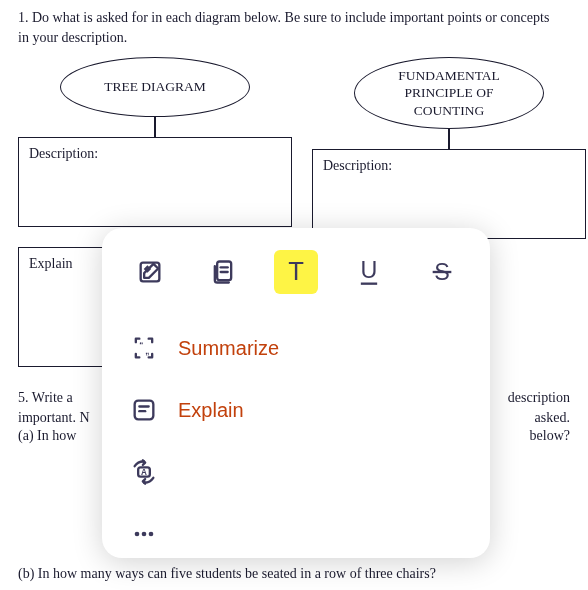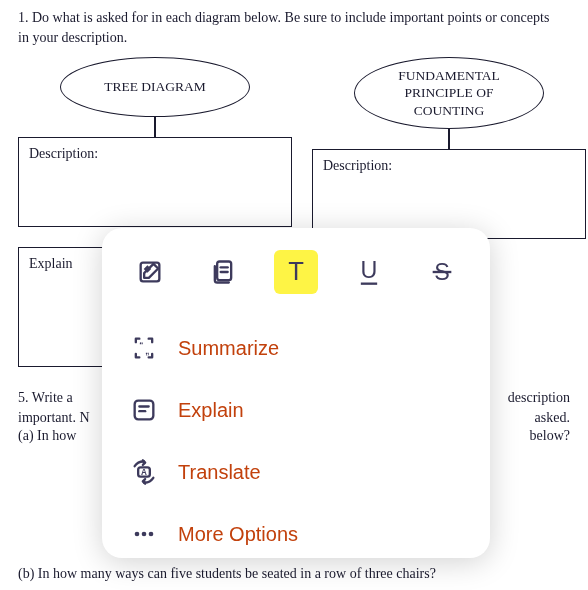--- a/index.html
+++ b/index.html
@@ -261,28 +261,26 @@
       <div class="menu-icon">
         <svg width="28" height="28" viewBox="0 0 24 24" fill="none" stroke="#3d3a5c" stroke-width="2" stroke-linecap="round" stroke-linejoin="round">
           <path d="M4 7 a9 9 0 0 1 8 -4"></path>
           <path d="M20 17 a9 9 0 0 1 -8 4"></path>
           <polyline points="11 2 13 4 11 6" fill="#3d3a5c" stroke="#3d3a5c"></polyline>
           <polyline points="13 22 11 20 13 18" fill="#3d3a5c" stroke="#3d3a5c"></polyline>
           <rect x="7" y="8" width="10" height="8" rx="2"></rect>
           <text x="12" y="14.5" text-anchor="middle" font-size="7" fill="#3d3a5c" stroke="none" font-weight="bold">A</text>
         </svg>
       </div>
-      <span class="menu-label">Translate</span>
     </div>
 
     <div class="menu-item">
       <div class="menu-icon">
         <svg width="28" height="28" viewBox="0 0 24 24" fill="#3d3a5c">
           <circle cx="6" cy="12" r="2"></circle>
           <circle cx="12" cy="12" r="2"></circle>
           <circle cx="18" cy="12" r="2"></circle>
         </svg>
       </div>
-      <span class="menu-label">More Options</span>
     </div>
 
   </div>
 </div>
 
 </body></html>

